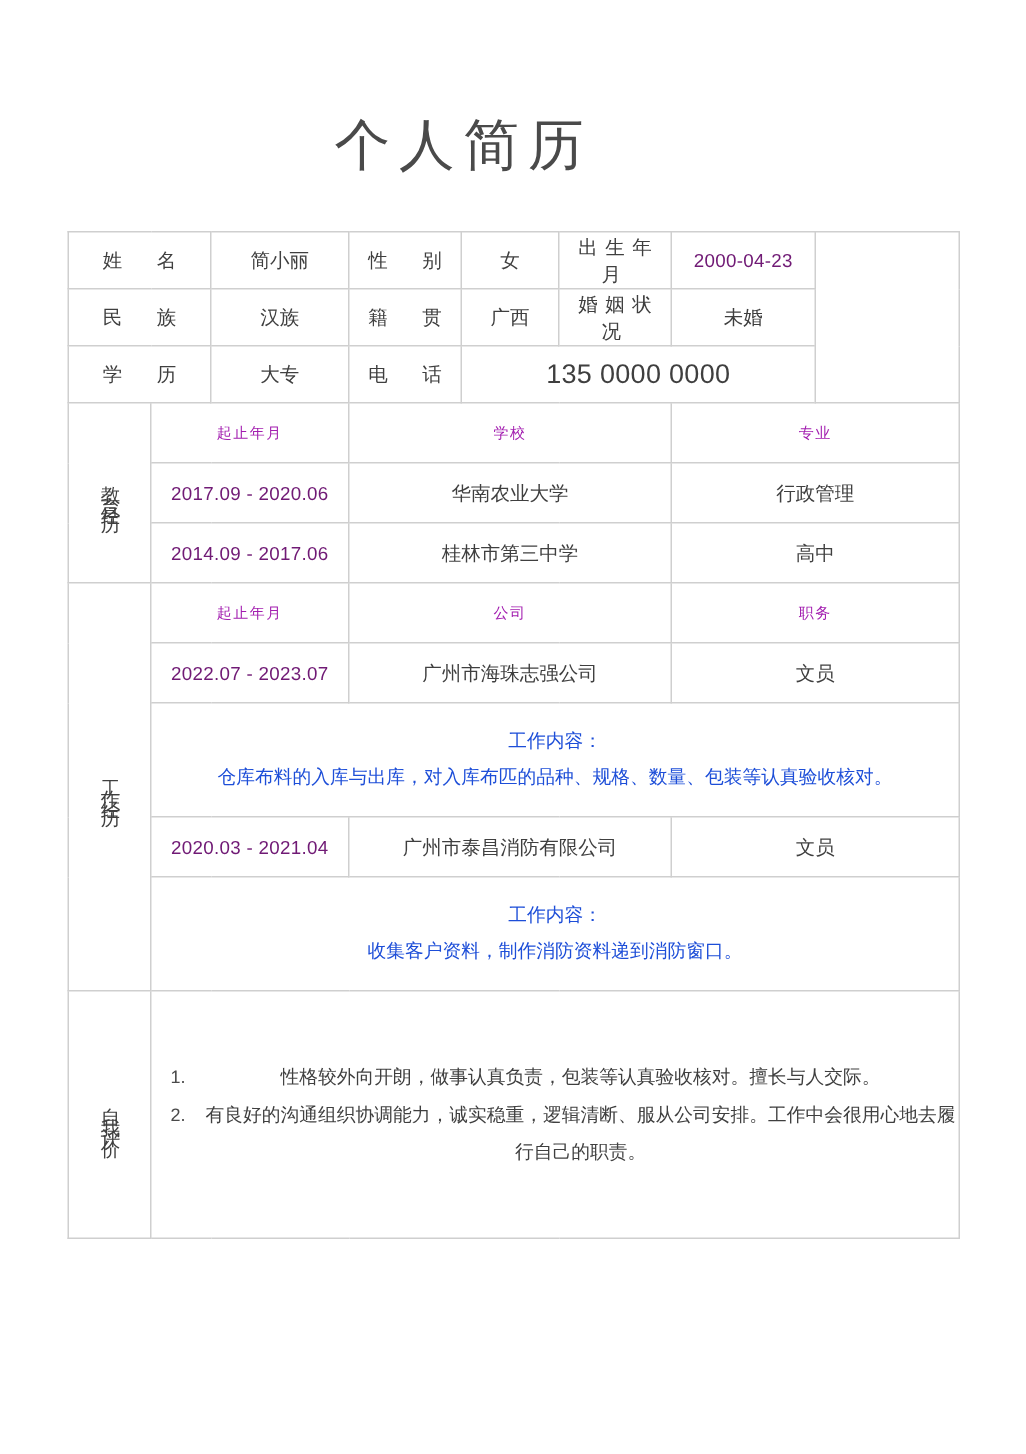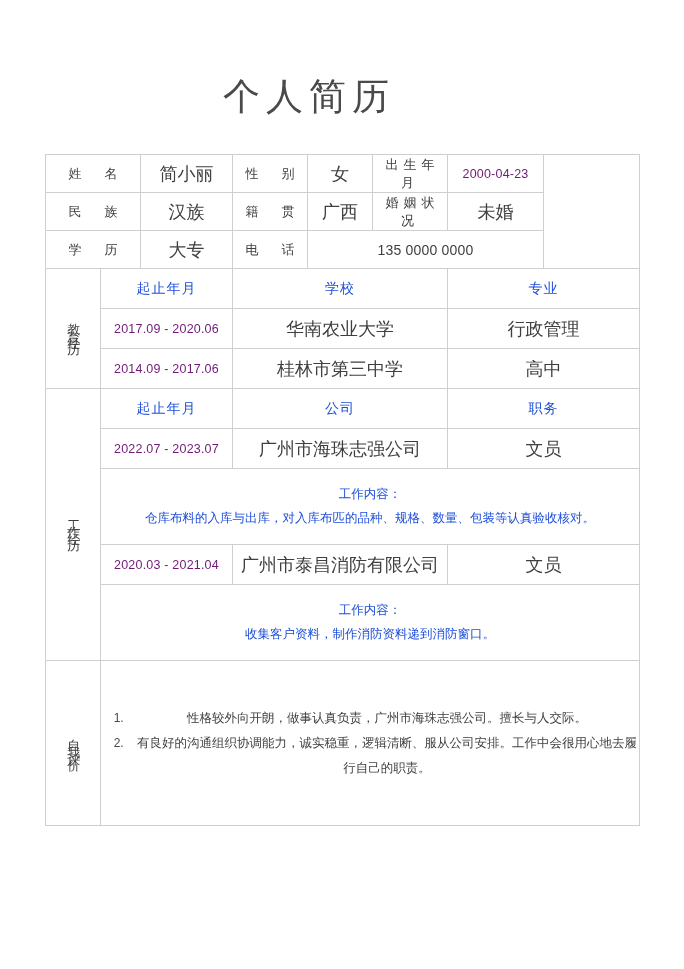--- a/index.html
+++ b/index.html
@@ -58,52 +58,52 @@
 
   
   .lbl {
     letter-spacing: 5px;
     text-indent: 5px;
     color: #3f3f3f;
     font-size: 13px;
   }
   .val {
     color: #3f3f3f;
-    font-size: 18px;
+    font-size: 13px;
   }
   .val-num {
     font-size: 12.5px;
     color: #701a75;
     letter-spacing: 0.2px;
   }
   .phone-cell {
     text-align: left;
     padding-left: 18px;
-    font-size: 14px;
+    font-size: 18px;
     letter-spacing: 0.2px;
   }
   .photo-cell {
     background: #ffffff;
   }
   
   .vlabel {
     writing-mode: vertical-rl;
     text-orientation: upright;
     display: inline-block;
     letter-spacing: 7px;
     font-size: 13px;
     line-height: 1.1;
     color: #3f3f3f;
   }
   .vlabel-cell { text-align: center; vertical-align: middle; }
 
   
   .colhead {
-    font-size: 14px;
-    color: #1d4ed8;
+    font-size: 10px;
+    color: #a21caf;
     letter-spacing: 1px;
   }
   
   .desc {
     text-align: left;
     padding: 14px 16px 14px 18px;
     font-size: 12.5px;
     line-height: 1.9;
     color: #1d4ed8;
   }
@@ -231,21 +231,21 @@
           <span class="desc-body">收集客户资料，制作消防资料递到消防窗口。</span>
         </td>
       </tr>
 
       <tr class="r-eval">
         <td class="vlabel-cell">
           <span class="vlabel">自我评价</span>
         </td>
         <td colspan="7" class="eval">
           <ol>
-            <li>性格较外向开朗，做事认真负责，广州市海珠志强公司。擅长与人交际。</li>
+            <li>性格较外向开朗，做事认真负责，包装等认真验收核对。擅长与人交际。</li>
             <li>有良好的沟通组织协调能力，诚实稳重，逻辑清断、服从公司安排。工作中会很用心地去履行自己的职责。</li>
           </ol>
         </td>
       </tr>
 
     </tbody>
       </table>
   </div>
 </div>
 

